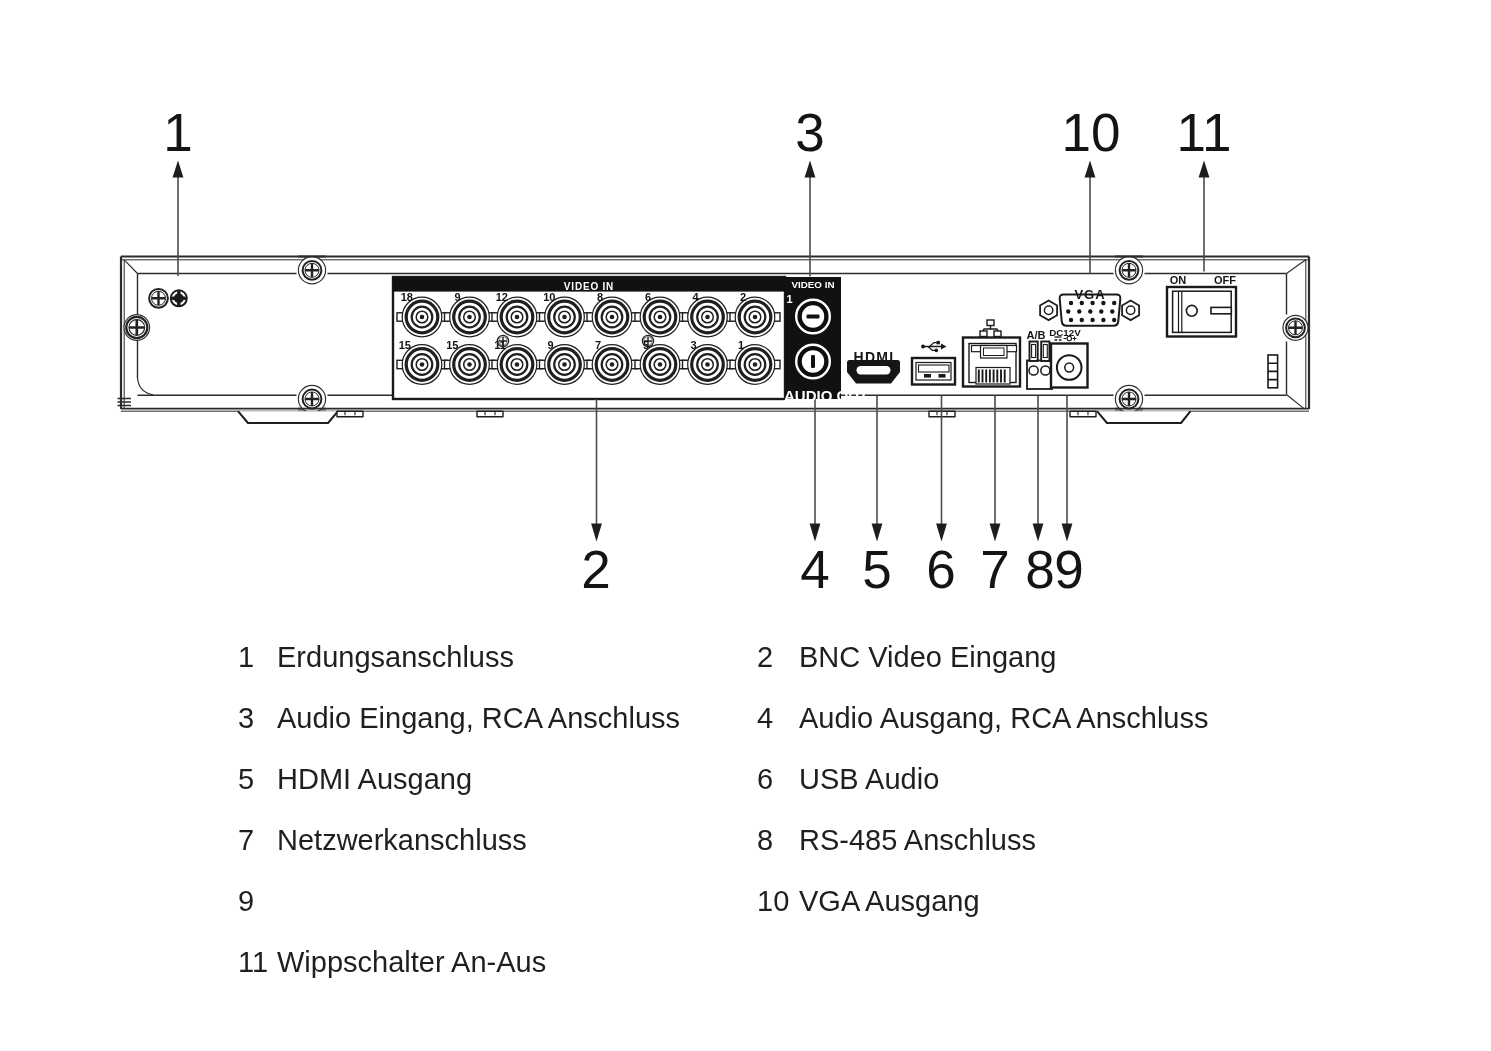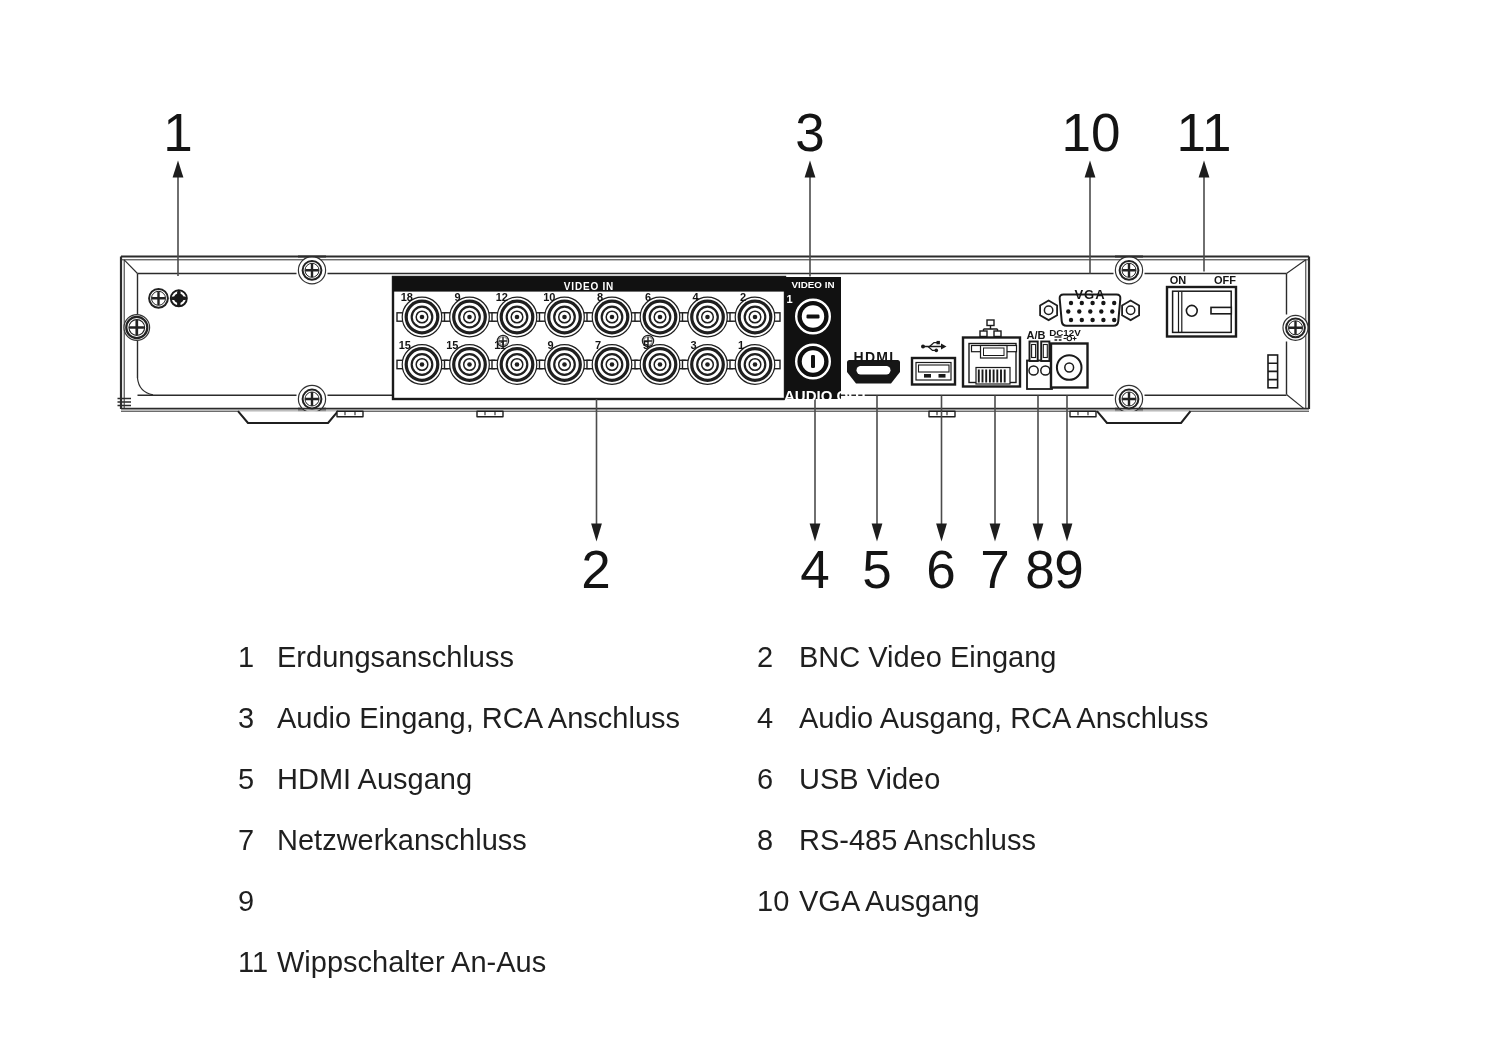--- a/index.html
+++ b/index.html
@@ -344,21 +344,21 @@
 <div class="lg-row rcol" style="left:757px;top:642px">
   <span class="lg-num">2</span>
   <span class="lg-text">BNC Video Eingang</span>
 </div>
 <div class="lg-row rcol" style="left:757px;top:703px">
   <span class="lg-num">4</span>
   <span class="lg-text">Audio Ausgang, RCA Anschluss</span>
 </div>
 <div class="lg-row rcol" style="left:757px;top:764px">
   <span class="lg-num">6</span>
-  <span class="lg-text">USB Video</span>
+  <span class="lg-text">USB Audio</span>
 </div>
 <div class="lg-row rcol" style="left:757px;top:825px">
   <span class="lg-num">8</span>
   <span class="lg-text">RS-485 Anschluss</span>
 </div>
 <div class="lg-row rcol" style="left:757px;top:886px">
   <span class="lg-num">10</span>
   <span class="lg-text">VGA Ausgang</span>
 </div>
 

